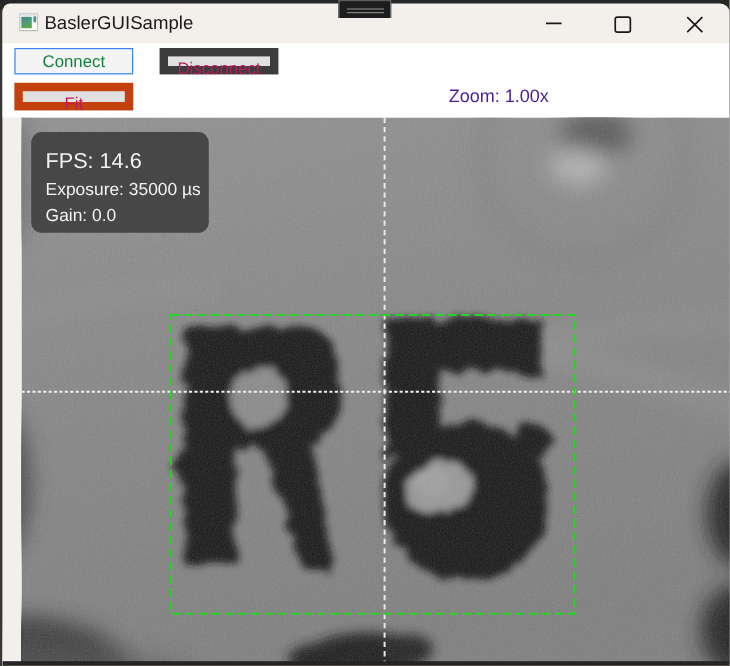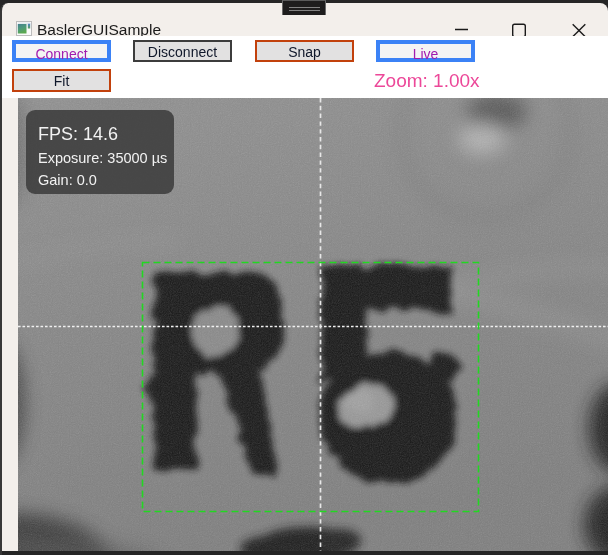--- a/index.html
+++ b/index.html
@@ -1,31 +1,31 @@
 <!DOCTYPE html>
 <html><head>
 <meta charset="utf-8">
 <style>
   html,body{margin:0;padding:0;}
   body{width:608px;height:555px;background:#262626;overflow:hidden;
        font-family:"Liberation Sans",sans-serif;position:relative;}
   .win{position:absolute;left:0;top:3px;width:608px;height:552px;
        background:#f3efeb;border-radius:8px 8px 0 0;overflow:hidden;
        border-left:2px solid #373737;box-sizing:border-box;}
-  .titlebar{position:absolute;left:0;top:11px;width:606px;height:33px;background:#f3efeb;}
+  .titlebar{position:absolute;left:0;top:1px;width:606px;height:33px;background:#f3efeb;}
   .title{position:absolute;left:35px;top:7px;font-size:15.5px;color:#1b1b1b;}
   .toolbar{position:absolute;left:0;top:33px;width:606px;height:62px;background:#ffffff;}
   .btn{position:absolute;box-sizing:border-box;width:99px;
-       background:#e2e1e1;border:2px solid #c2410c;
-       font-size:14px;color:#0f172a;text-align:center;}
+       background:#e2e1e1;border:7px solid #c2410c;
+       font-size:14px;color:#be185d;text-align:center;}
   .r1{top:4px;height:22px;line-height:20px;}
   .r2{top:33px;height:23px;line-height:21px;}
-  .dis{background:#f4f4f4;border:4px solid #3b82f6;color:#a21caf;}
+  .dis{background:#f4f4f4;border:1px solid #3b82f6;color:#15803d;}
   .zoomlbl{position:absolute;left:372px;top:33px;height:23px;line-height:23px;
-       font-size:19px;color:#ec4899;}
+       font-size:15px;color:#4c1d95;}
   .campane{position:absolute;left:0;top:95px;width:593px;height:455px;padding-left:16px;}
   .botborder{position:absolute;left:0;top:548px;width:606px;height:4px;background:#252525;}
   .pill{position:absolute;left:282px;top:0;width:44px;height:15px;background:#1e1d1d;
         border-left:1px solid #6a6a6a;border-right:1px solid #6a6a6a;border-top:1px solid #5a5a5a;box-sizing:border-box;}
   .pline{position:absolute;left:6px;width:31px;height:1.5px;background:#828282;}
 </style>
 </head>
 <body>
 <div class="win">
   <div class="titlebar">
@@ -54,22 +54,20 @@
         <line x1="15" y1="15.5" x2="28" y2="15.5"></line>
         <rect x="72.7" y="10.2" width="12.6" height="12.6" rx="1.8"></rect>
         <line x1="132.7" y1="10.2" x2="145.3" y2="22.8"></line>
         <line x1="132.7" y1="22.8" x2="145.3" y2="10.2"></line>
       </g>
     </svg>
   </div>
   <div class="toolbar">
     <div class="btn r1 dis" style="left:10px">Connect</div>
     <div class="btn r1" style="left:131px;border-color:#3c3c3c">Disconnect</div>
-    <div class="btn r1" style="left:253px">Snap</div>
-    <div class="btn r1 dis" style="left:374px">Live</div>
     <div class="btn r2" style="left:10px">Fit</div>
     <div class="zoomlbl">Zoom: 1.00x</div>
   </div>
   <div class="campane">
   <svg width="606" height="455" viewBox="2 98 606 455">
     <defs>
       <filter id="blobblur" x="-30%" y="-30%" width="160%" height="160%">
         <feGaussianBlur stdDeviation="9"></feGaussianBlur>
       </filter>
       <filter id="blobblur2" x="-30%" y="-30%" width="160%" height="160%">

